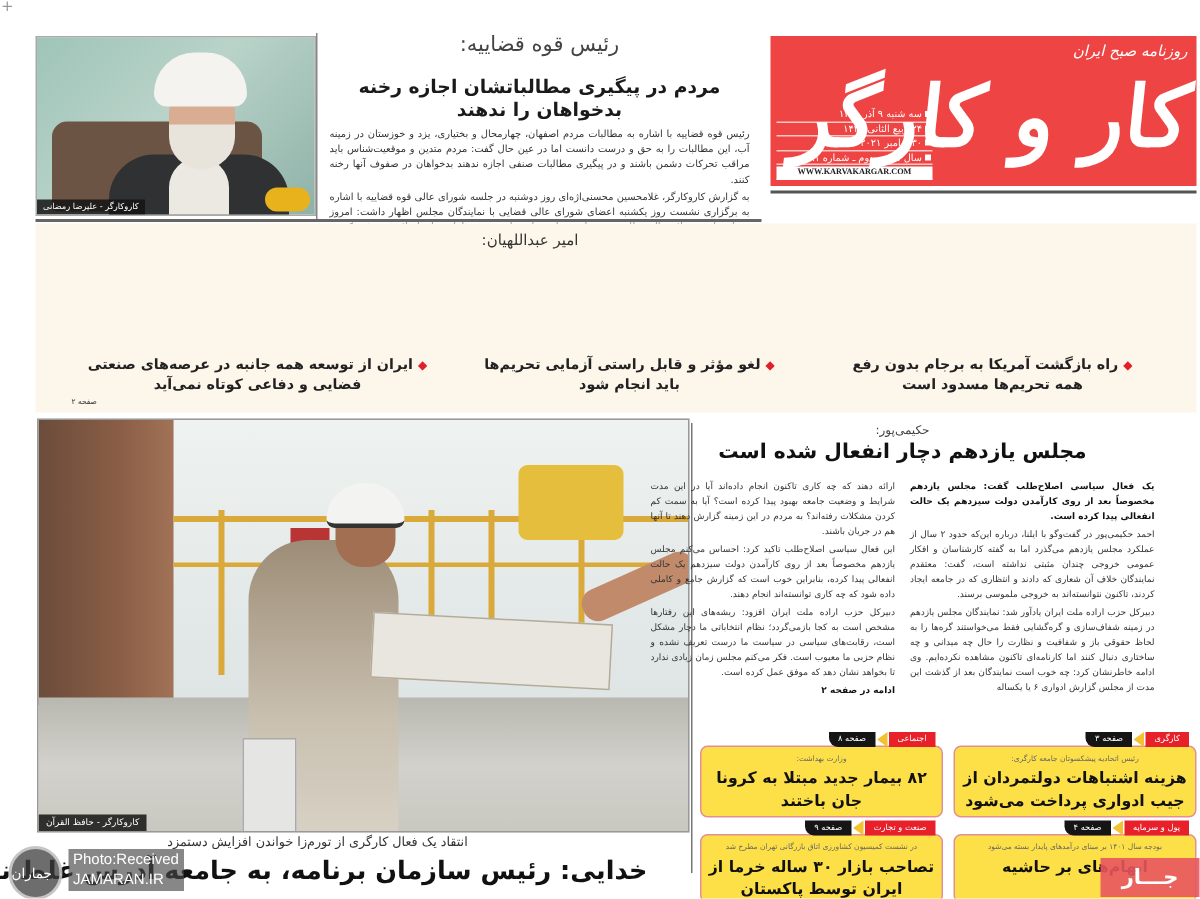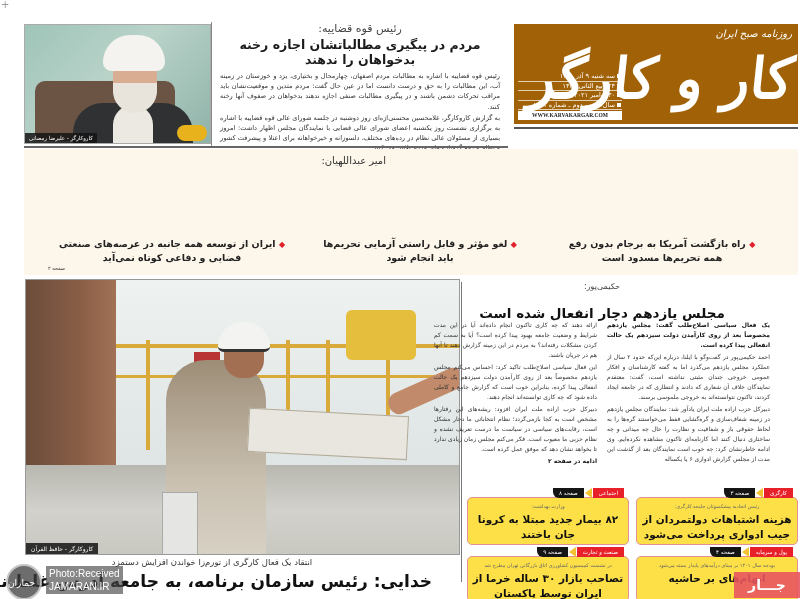--- a/index.html
+++ b/index.html
@@ -2,33 +2,33 @@
 <html><head>
 <meta charset="utf-8">
 <style>
   * { box-sizing: border-box; margin: 0; padding: 0; }
   html, body { width: 800px; height: 599px; overflow: hidden; background: #ffffff; }
   body { font-family: "DejaVu Sans", sans-serif; color: #1a1a1a; position: relative; direction: rtl; }
 
   .corner-plus { position: absolute; left: 1px; top: 0; width: 8px; height: 10px; color: #999; font-size: 10px; line-height: 10px; direction: ltr; }
 
   
-  .masthead { position: absolute; top: 24px; left: 514px; width: 284px; height: 100px; background: #a16207; color: #fff; }
+  .masthead { position: absolute; top: 24px; left: 514px; width: 284px; height: 100px; background: #ef4444; color: #fff; }
   .mast-tagline { position: absolute; right: 6px; top: 4px; font-size: 10px; font-family: "DejaVu Serif", serif; font-style: italic; color: #fff; }
   .mast-logo { position: absolute; right: 4px; top: 22px; font-size: 56px; font-weight: bold; font-family: "DejaVu Serif", serif; letter-spacing: 1px; line-height: 64px; color: #fff; transform: skewX(-6deg); }
   .mast-info { position: absolute; left: 4px; top: 48px; width: 104px; }
   .mast-info-line { font-size: 6.5px; line-height: 8.6px; border-bottom: 1px solid rgba(255,255,255,0.7); white-space: nowrap; color: #fff; padding-right: 7px; position: relative; }
   .mast-info-line::before { content: ""; position: absolute; right: 1px; top: 2px; width: 4px; height: 4px; background: #fff; }
   .mast-url { position: absolute; left: 4px; bottom: 4px; width: 104px; height: 9px; background: #fff; color: #222; font-size: 5.5px; line-height: 9px; text-align: center; direction: ltr; font-family: "Liberation Serif", serif; font-weight: bold; }
   .mast-rule { position: absolute; top: 127px; left: 514px; width: 284px; height: 2px; background: #555; }
 
   
   .top-story { position: absolute; top: 22px; left: 214px; width: 292px; height: 127px; }
-  .ts-kicker { font-size: 11px; color: #444; text-align: center; margin-top: 0px; }
-  .ts-title { font-size: 12.5px; font-weight: bold; text-align: center; margin-top: 2px; line-height: 15px; }
+  .ts-kicker { font-size: 14px; color: #444; text-align: center; margin-top: 0px; }
+  .ts-title { font-size: 12.5px; font-weight: bold; text-align: center; margin-top: 12px; line-height: 15px; }
   .ts-body { font-size: 6.6px; line-height: 10.2px; color: #333; text-align: justify; margin-top: 4px; padding: 0 6px; }
   .ts-body p + p { margin-top: 1px; }
   .ts-more { font-size: 6px; font-weight: bold; color: #222; margin-top: 5px; padding-right: 4px; }
   .top-rule { position: absolute; top: 146px; left: 24px; width: 484px; height: 2px; background: #666; }
   .v-rule { position: absolute; top: 22px; left: 211px; width: 1px; height: 124px; background: #888; }
 
   
   .top-photo { position: absolute; top: 24px; left: 24px; width: 187px; height: 120px; background: linear-gradient(135deg, #9fc4b8 0%, #b9d3c9 45%, #8fb2a8 100%); overflow: hidden; border: 1px solid #aaa; }
   .tp-chair { position: absolute; left: 10px; top: 56px; width: 140px; height: 60px; background: #6b5444; border-radius: 10px 10px 4px 4px; }
   .tp-body { position: absolute; left: 48px; top: 78px; width: 120px; height: 50px; background: #2f3133; border-radius: 30px 30px 0 0; }
@@ -74,21 +74,21 @@
   .bl-title { font-size: 17px; font-weight: bold; text-align: right; margin-top: 4px; padding-right: 28px; white-space: nowrap; color: #111; }
 
   
   .watermark { position: absolute; left: 0; top: 562px; height: 37px; width: 130px; direction: ltr; }
   .wm-circle { position: absolute; left: 6px; top: 2px; width: 36px; height: 36px; border-radius: 50%; background: rgba(60,60,60,0.75); border: 2px solid rgba(255,255,255,0.6); color: #fff; font-size: 9px; line-height: 34px; }
   .wm-text { position: absolute; left: 46px; top: 4px; font-family: "Liberation Sans", sans-serif; font-size: 10px; color: #fff; background: rgba(70,70,70,0.65); padding: 1px 3px; line-height: 13px; }
 
   
   .rs { position: absolute; top: 282px; left: 434px; width: 336px; height: 206px; }
   .rs-kicker { text-align: center; font-size: 8px; color: #444; }
-  .rs-title { text-align: center; font-size: 13.5px; font-weight: bold; margin-top: 14px; color: #111; }
+  .rs-title { text-align: center; font-size: 13.5px; font-weight: bold; margin-top: 2px; color: #111; }
   .rs-cols { position: absolute; top: 38px; left: 0; width: 336px; display: flex; flex-direction: row; gap: 10px; }
   .rs-col { width: 163px; font-size: 6px; line-height: 10px; color: #333; text-align: justify; }
   .rs-lead { font-weight: bold; color: #111; }
   .rs-col p + p { margin-top: 2px; }
   .rs-more { font-weight: bold; color: #111; margin-top: 4px; }
   .rs-vline { position: absolute; left: 461px; top: 282px; width: 1px; height: 300px; background: #777; }
 
   
   .box { position: absolute; border: 1.5px solid #e28f96; border-radius: 5px; background: #fde047; }
   .box-tag { position: absolute; top: -10px; right: 4px; height: 10px; display: flex; direction: rtl; align-items: center; }
@@ -122,21 +122,21 @@
   </div>
   <div class="mast-url">WWW.KARVAKARGAR.COM</div>
 </div>
 <div class="mast-rule"></div>
 
 <div class="v-rule"></div>
 <div class="top-story">
   <div class="ts-kicker">رئیس قوه قضاییه:</div>
   <div class="ts-title">مردم در پیگیری مطالباتشان اجازه رخنه بدخواهان را ندهند</div>
   <div class="ts-body">
-    <p>رئیس قوه قضاییه با اشاره به مطالبات مردم اصفهان، چهارمحال و بختیاری، یزد و خوزستان در زمینه آب، این مطالبات را به حق و درست دانست اما در عین حال گفت: مردم متدین و موقعیت‌نشان باید مراقب تحرکات دشمن باشند و در پیگیری مطالبات صنفی اجازه ندهند بدخواهان در صفوف آنها رخنه کنند.</p>
+    <p>رئیس قوه قضاییه با اشاره به مطالبات مردم اصفهان، چهارمحال و بختیاری، یزد و خوزستان در زمینه آب، این مطالبات را به حق و درست دانست اما در عین حال گفت: مردم متدین و موقعیت‌شناس باید مراقب تحرکات دشمن باشند و در پیگیری مطالبات صنفی اجازه ندهند بدخواهان در صفوف آنها رخنه کنند.</p>
     <p>به گزارش کاروکارگر، غلامحسین محسنی‌اژه‌ای روز دوشنبه در جلسه شورای عالی قوه قضاییه با اشاره به برگزاری نشست روز یکشنبه اعضای شورای عالی قضایی با نمایندگان مجلس اظهار داشت: امروز بسیاری از مسئولان عالی نظام در رده‌های مختلف، دلسوزانه و خیرخواهانه برای اعتلا و پیشرفت کشور و نظام و رفع گرفتاری‌های مردم تلاش می کنند.</p>
   </div>
   <div class="ts-more">ادامه در صفحه ۲</div>
 </div>
 <div class="top-rule"></div>
 
 <div class="top-photo">
   <div class="tp-chair"></div>
   <div class="tp-body"></div>
   <div class="tp-collar"></div>

